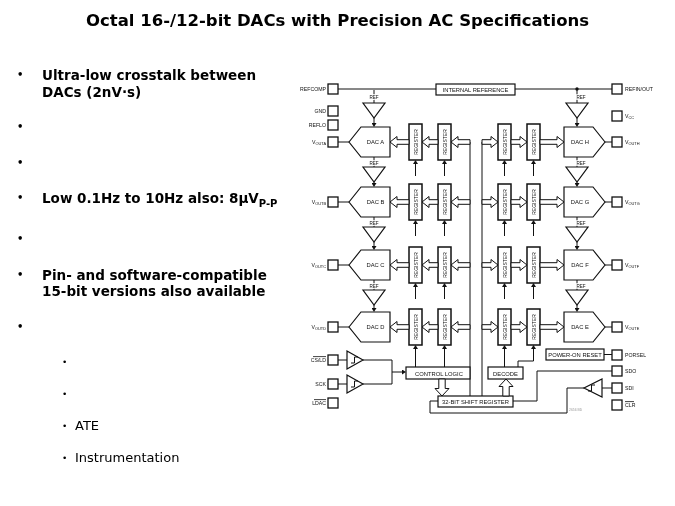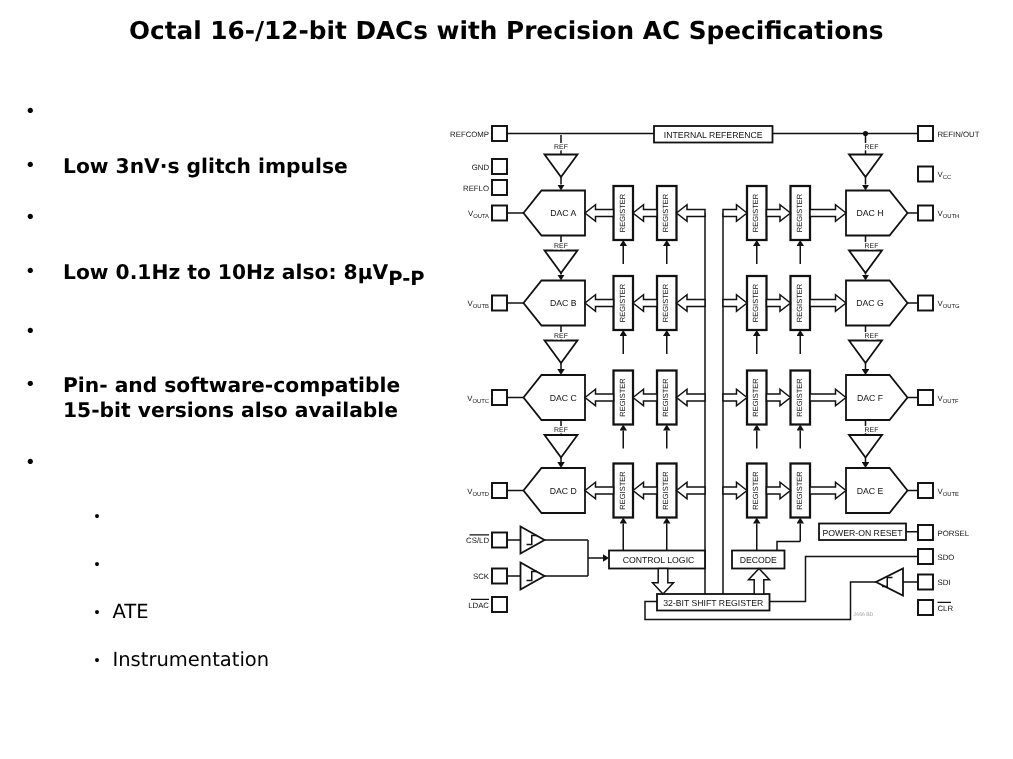--- a/index.html
+++ b/index.html
@@ -5,21 +5,21 @@
   html,body{margin:0;padding:0;background:#fff;}
   .stage{position:relative;width:675px;height:506px;background:#fff;overflow:hidden;
          font-family:"DejaVu Sans",sans-serif;color:#000;}
   .title{position:absolute;top:11px;left:0;width:675px;text-align:center;
          font:700 16.5px/20px "DejaVu Sans",sans-serif;}
   .bullets{position:absolute;left:10px;top:67px;width:300px;
            font:700 13.5px/16.5px "DejaVu Sans",sans-serif;list-style:none;margin:0;padding:0;}
   .b{display:flex;margin:0 0 19px 0;}
   .b .m{flex:0 0 25px;padding-left:7px;font-size:10px;}
   .b .t{white-space:pre-line;}
-  .t sub{font-size:13px;font-weight:700;}
+  .t sub{font-size:10px;font-weight:700;}
   .subs{font:400 13px/16px "DejaVu Sans",sans-serif;margin-top:3px;}
   .sb{display:flex;}
   .sb .m2{flex:0 0 13px;margin-left:20px;font-size:9px;}
   .diag{position:absolute;left:300px;top:68px;}
   .diag .w{stroke:#111;stroke-width:1;fill:none;}
   .diag .bx{stroke:#111;stroke-width:1.2;fill:#fff;}
   .diag .rg{stroke:#111;stroke-width:1.5;fill:#fff;}
   .diag .ha{stroke:#111;stroke-width:1;fill:#fff;}
   .diag .tri{stroke:#111;stroke-width:1.2;fill:#fff;}
   .diag .pin{stroke:#111;stroke-width:1.3;fill:#fff;}
@@ -35,24 +35,25 @@
 </head>
 <body>
 
 <div class="stage">
 
   <div class="title">Octal 16-/12-bit DACs with Precision AC Specifications</div>
 
   <ul class="bullets">
     <li class="b">
       <span class="m">•</span>
-    </li>
-    <li class="b">
-      <span class="m">•</span>
-      <span class="t">Low 3nV·s glitch impulse</span>
+      <span class="t">Ultra-low crosstalk between
+DACs (2nV·s)</span>
+    </li>
+    <li class="b">
+      <span class="m">•</span>
     </li>
     <li class="b">
       <span class="m">•</span>
     </li>
     <li class="b">
       <span class="m">•</span>
       <span class="t"><span>Low 0.1Hz to 10Hz also: 8µV</span><sub>P-P</sub></span>
     </li>
     <li class="b">
       <span class="m">•</span>

